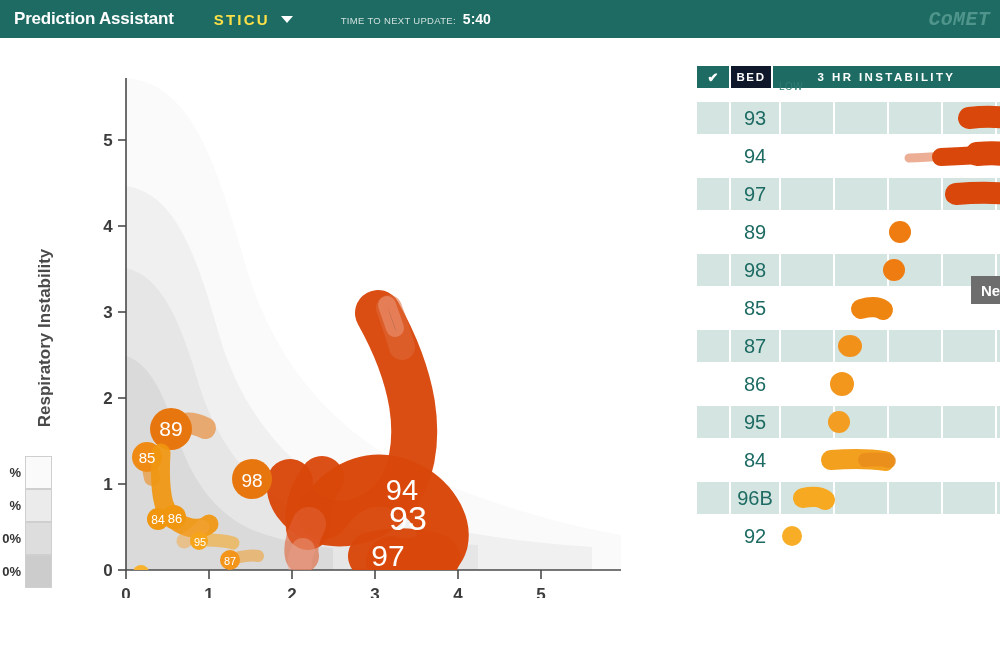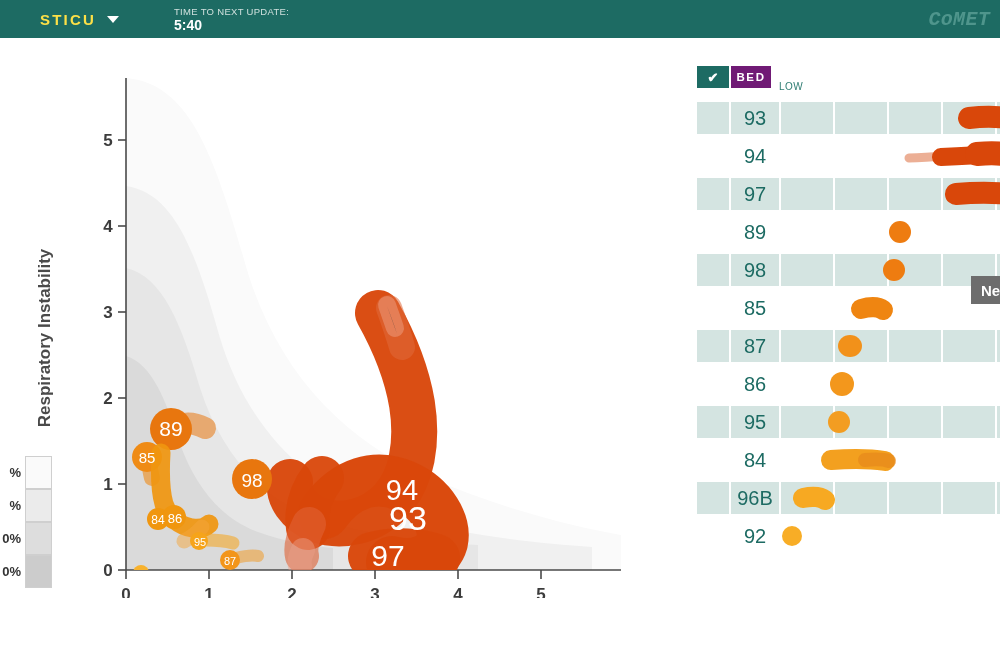--- a/index.html
+++ b/index.html
@@ -23,21 +23,21 @@
     display:flex;align-items:center;margin-left:40px;cursor:pointer;
   }
   .unit-name{
     color:#fde047;font-size:15px;font-weight:bold;letter-spacing:2.2px;
   }
   .caret{
     margin-left:11px;width:0;height:0;
     border-left:6px solid transparent;border-right:6px solid transparent;
     border-top:7px solid #ffffff;
   }
-  .update-wrap{display:flex;align-items:baseline;margin-left:48px;flex-direction:column;}
+  .update-wrap{display:flex;align-items:baseline;margin-left:48px;}
   .update-label{
     color:#cfe0dd;font-size:9.5px;letter-spacing:0.3px;font-weight:normal;
   }
   .update-value{
     color:#ffffff;font-size:14px;font-weight:bold;margin-left:7px;
   }
   .brand{
     position:absolute;right:10px;top:8px;
     color:#4f958c;font-size:20px;font-weight:bold;font-style:italic;
     font-family:Liberation Mono, monospace;letter-spacing:0.3px;
@@ -67,21 +67,21 @@
   }
 
   
   .table-area{position:absolute;left:697px;top:66px;width:303px;height:560px;overflow:hidden;}
   .thead{display:flex;height:22px;align-items:stretch;}
   .th-check{
     width:32px;background:#1d6b63;display:flex;align-items:center;justify-content:center;
     color:#ffffff;font-size:13px;font-weight:bold;margin-right:2px;
   }
   .th-bed{
-    width:40px;background:#701a75;display:flex;align-items:center;justify-content:center;
+    width:40px;background:#0f172a;display:flex;align-items:center;justify-content:center;
     color:#ffffff;font-size:11.5px;font-weight:bold;letter-spacing:1.6px;margin-right:2px;
   }
   .th-inst{
     flex:1;background:#1d6b63;display:flex;align-items:center;justify-content:center;
     color:#ffffff;font-size:11.5px;font-weight:bold;letter-spacing:2.4px;
     overflow:hidden;white-space:nowrap;
   }
   .low-label{
     position:absolute;left:82px;top:15px;color:#2f7d73;font-size:10px;letter-spacing:0.4px;
   }
@@ -104,20 +104,21 @@
     background:#6d6d6d;color:#ffffff;font-size:15px;font-weight:bold;
     display:flex;align-items:center;padding:0 10px;white-space:nowrap;
   }
 </style>
 </head>
 <body>
 
 <div id="app">
 
   <div class="header">
+    <div class="app-title">Prediction Assistant</div>
 
     <div class="unit-select">
       <span class="unit-name">STICU</span>
       <span class="caret"></span>
     </div>
 
     <div class="update-wrap">
       <span class="update-label">TIME TO NEXT UPDATE:</span>
       <span class="update-value">5:40</span>
     </div>
@@ -284,20 +285,21 @@
     <div class="axis-title-y">Respiratory Instability</div>
   </div>
 
   <div class="table-area">
 
     <div class="thead">
       <div class="th-check">
         <span>✔</span>
       </div>
       <div class="th-bed">BED</div>
+      <div class="th-inst">3 HR INSTABILITY</div>
     </div>
 
     <div class="low-label">LOW</div>
 
     <div class="rows">
 
       <div class="trow shaded">
         <div class="cell-check"></div>
         <div class="cell-bed">93</div>
         <div class="inst-cells">

